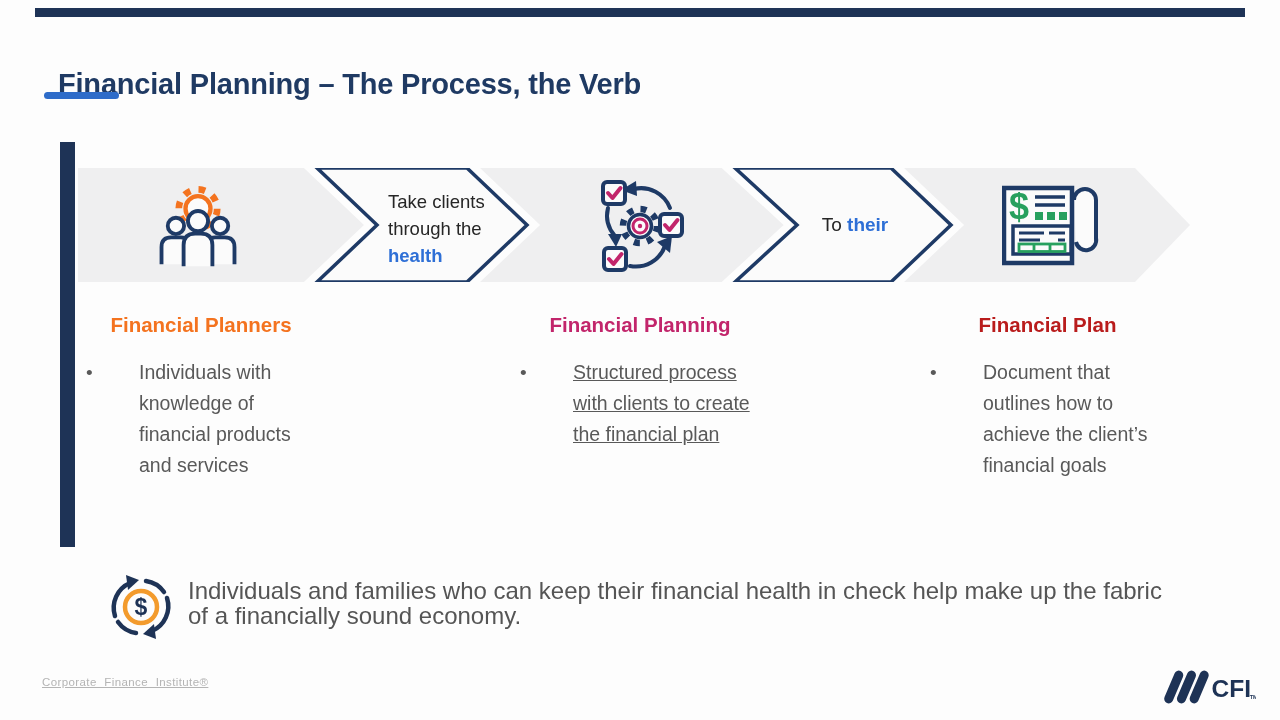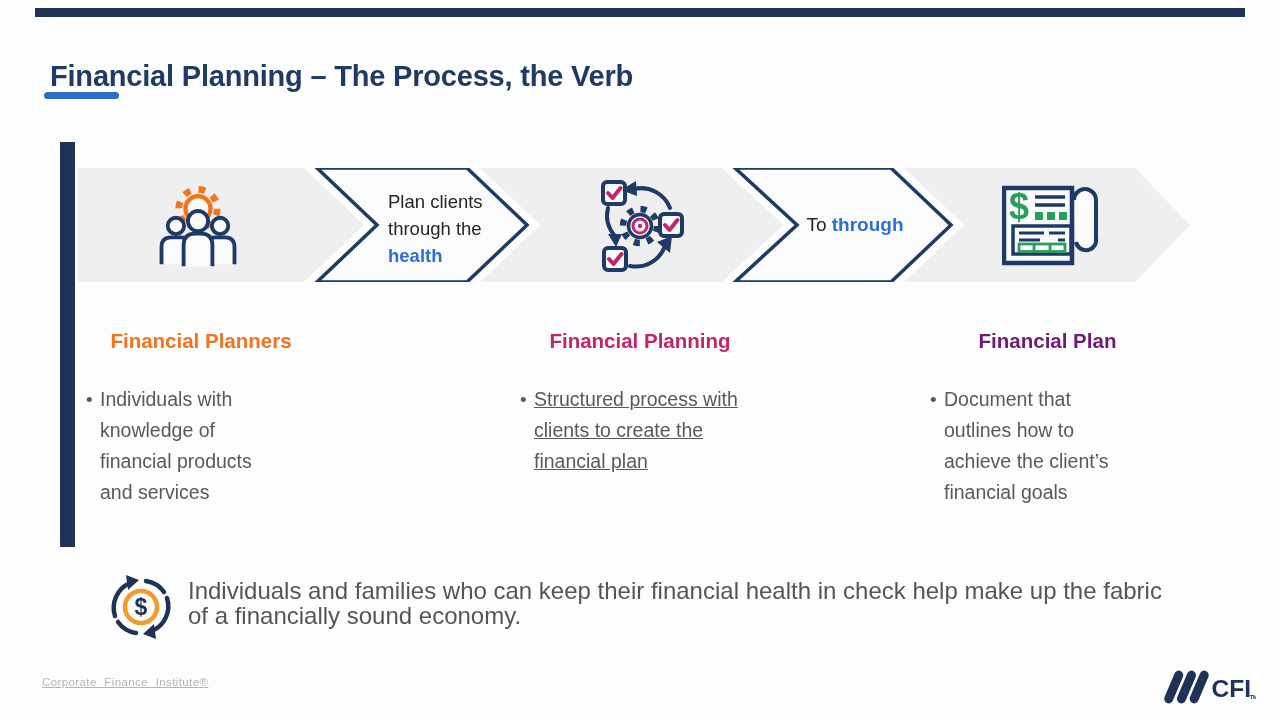--- a/index.html
+++ b/index.html
@@ -11,41 +11,41 @@
   
   .title{position:absolute;left:42px;top:52px;font-size:29px;font-weight:700;color:#1f3a63;letter-spacing:-0.2px;}
   .title-underline{position:absolute;left:44px;top:92px;width:75px;height:7px;border-radius:3.5px;background:#2e6cc9;}
   
   .flow-svg{position:absolute;left:78px;top:168px;}
   .flow-icon{position:absolute;}
   .chev-label{position:absolute;font-size:18.5px;color:#262626;line-height:27px;}
   .chev-label .hl{font-weight:700;}
   .chev-label-2{position:absolute;font-size:19px;color:#262626;text-align:center;}
   
-  .col{position:absolute;top:329px;}
+  .col{position:absolute;top:313px;}
   .col-heading{font-size:20.5px;font-weight:700;text-align:center;}
-  .bullet-row{display:flex;margin-top:31px;color:#595959;}
+  .bullet-row{display:flex;margin-top:20px;color:#595959;gap:39px;}
   .bullet-dot{font-size:19px;line-height:31px;width:14px;flex:none;}
   .bullet-dot::before{content:"\2022";}
   .bullet-text{font-size:19.5px;line-height:31px;}
   
   .note-icon{position:absolute;left:106px;top:572px;}
   .note-text{position:absolute;left:188px;top:578px;width:975px;font-size:24px;line-height:25px;color:#555;}
   
   .footer-text{position:absolute;left:42px;top:676px;font-size:11.5px;color:#b4b4b4;letter-spacing:0.4px;word-spacing:4px;text-decoration:underline;}
   .cfi-logo{position:absolute;left:1156px;top:666px;}
 </style>
 </head>
 <body>
 
 <div id="slide">
 
   <div class="top-bar"></div>
 
-  <h1 class="title" style="margin: 8px; color: rgb(31, 58, 99);">Financial Planning – The Process, the Verb</h1>
+  <h1 class="title" style="margin: 16px; color: rgb(31, 58, 99);">Financial Planning – The Process, the Verb</h1>
   <div class="title-underline"></div>
 
   <div class="left-bar"></div>
 
   <svg class="flow-svg" width="1112" height="114" viewBox="0 0 1112 114">
     <polygon points="0,0 1057,0 1112,57 1057,114 0,114" fill="#efeff0"></polygon>
 
     <polygon points="239,0 389,0 449,57 389,114 239,114 299,57" fill="none" stroke="#fdfdfd" stroke-width="18" stroke-linejoin="miter"></polygon>
     <polygon points="239,0 389,0 449,57 389,114 239,114 299,57" fill="#fbfbfb" stroke="#1e3a66" stroke-width="3.5"></polygon>
 
@@ -58,21 +58,21 @@
     <circle cx="50" cy="30" r="13" fill="#fbfbfb" stroke="#f4731f" stroke-width="4.5"></circle>
     <circle cx="27" cy="48" r="8.5" fill="#fbfbfb" stroke="#1e3a66" stroke-width="4"></circle>
     <circle cx="73" cy="48" r="8.5" fill="#fbfbfb" stroke="#1e3a66" stroke-width="4"></circle>
     <path d="M12,88 V70 Q12,60 22,60 H32 Q42,60 42,70 V88" fill="#fbfbfb" stroke="#1e3a66" stroke-width="4"></path>
     <path d="M58,88 V70 Q58,60 68,60 H78 Q88,60 88,70 V88" fill="#fbfbfb" stroke="#1e3a66" stroke-width="4"></path>
     <circle cx="50" cy="43" r="10.5" fill="#fbfbfb" stroke="#1e3a66" stroke-width="4"></circle>
     <path d="M35,90 V68 Q35,56 47,56 H53 Q65,56 65,68 V90" fill="#fbfbfb" stroke="#1e3a66" stroke-width="4"></path>
   </svg>
 
   <div class="chev-label" style="left:388px;top:188px;">
-    <div>Plan clients</div>
+    <div>Take clients</div>
     <div>through the</div>
     <div class="hl" style="color: rgb(46, 111, 214);">health</div>
   </div>
 
   <svg class="flow-icon" style="left:592px;top:176px;" width="100" height="102" viewBox="0 0 100 102">
 
     <circle cx="48" cy="50" r="17" fill="none" stroke="#1e3a66" stroke-width="6.5" stroke-dasharray="6 7.35"></circle>
     <circle cx="48" cy="50" r="11.5" fill="#fbfbfb" stroke="#1e3a66" stroke-width="3.5"></circle>
     <circle cx="48" cy="50" r="7" fill="none" stroke="#c2256b" stroke-width="3"></circle>
     <circle cx="48" cy="50" r="2.2" fill="#c2256b"></circle>
@@ -92,21 +92,21 @@
       <rect x="68" y="38" width="22" height="22" rx="4" fill="#fbfbfb" stroke="#1e3a66" stroke-width="4"></rect>
       <path d="M73,49 l4.5,5 l8,-10" fill="none" stroke="#c2256b" stroke-width="4" stroke-linecap="round" stroke-linejoin="round"></path>
     </g>
     <g>
       <rect x="12" y="72" width="22" height="22" rx="4" fill="#fbfbfb" stroke="#1e3a66" stroke-width="4"></rect>
       <path d="M17,83 l4.5,5 l8,-10" fill="none" stroke="#c2256b" stroke-width="4" stroke-linecap="round" stroke-linejoin="round"></path>
     </g>
   </svg>
 
   <div class="chev-label-2" style="left:780px;top:214px;width:150px;">
-    <span>To </span><span class="hl" style="font-weight: 700; color: rgb(46, 111, 214);">through</span>
+    <span>To </span><span class="hl" style="font-weight: 700; color: rgb(46, 111, 214);">their</span>
   </div>
 
   <svg class="flow-icon" style="left:1002px;top:176px;" width="100" height="92" viewBox="0 0 100 92">
     <path d="M72,24 A11,11 0 0 1 94,24 L94,62 A10,10 0 0 1 74,66" fill="#fbfbfb" stroke="#1e3a66" stroke-width="4"></path>
     <rect x="2" y="12" width="68" height="75" fill="#fbfbfb" stroke="#1e3a66" stroke-width="4.5"></rect>
     <text x="7" y="43" font-size="36" font-weight="700" fill="#27a05e" font-family="Liberation Sans, sans-serif">$</text>
     <path d="M33,21 H63 M33,29 H63" stroke="#1e3a66" stroke-width="3.5" fill="none"></path>
     <rect x="33" y="36" width="8" height="8" fill="#27a05e"></rect>
     <rect x="45" y="36" width="8" height="8" fill="#27a05e"></rect>
     <rect x="57" y="36" width="8" height="8" fill="#27a05e"></rect>
@@ -126,21 +126,21 @@
 
   <div class="col" style="left:520px;width:240px;">
     <div class="col-heading" style="color: rgb(194, 37, 107);">Financial Planning</div>
     <div class="bullet-row">
       <span class="bullet-dot"></span>
       <div class="bullet-text" style="width:212px;text-decoration:underline;">Structured process with clients to create the financial plan</div>
     </div>
   </div>
 
   <div class="col" style="left:930px;width:235px;">
-    <div class="col-heading" style="color: #701a75;">Financial Plan</div>
+    <div class="col-heading" style="color: #b91c1c;">Financial Plan</div>
     <div class="bullet-row">
       <span class="bullet-dot"></span>
       <div class="bullet-text" style="width:192px;">Document that outlines how to achieve the client’s financial goals</div>
     </div>
   </div>
 
   <svg class="note-icon" width="70" height="70" viewBox="0 0 70 70">
     <circle cx="35" cy="35" r="16" fill="none" stroke="#f39b2d" stroke-width="4.5"></circle>
     <text x="35" y="43" text-anchor="middle" font-size="23" font-weight="700" fill="#1e3356" font-family="Liberation Sans, sans-serif">$</text>
     <path d="M9,44 A27,27 0 0 1 24,11" fill="none" stroke="#1e3356" stroke-width="4.5" stroke-linecap="round"></path>

